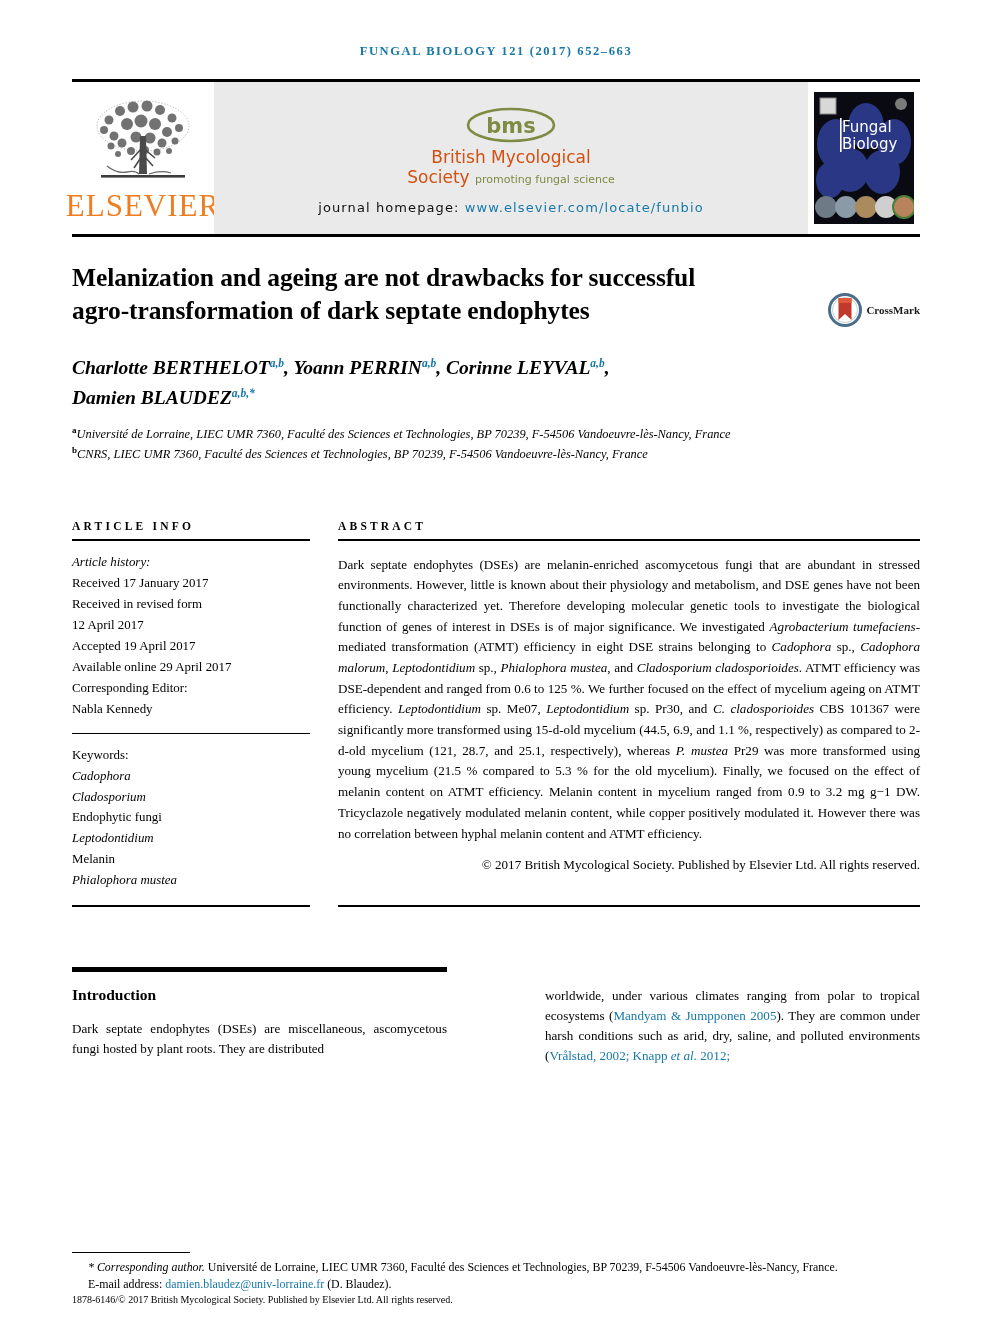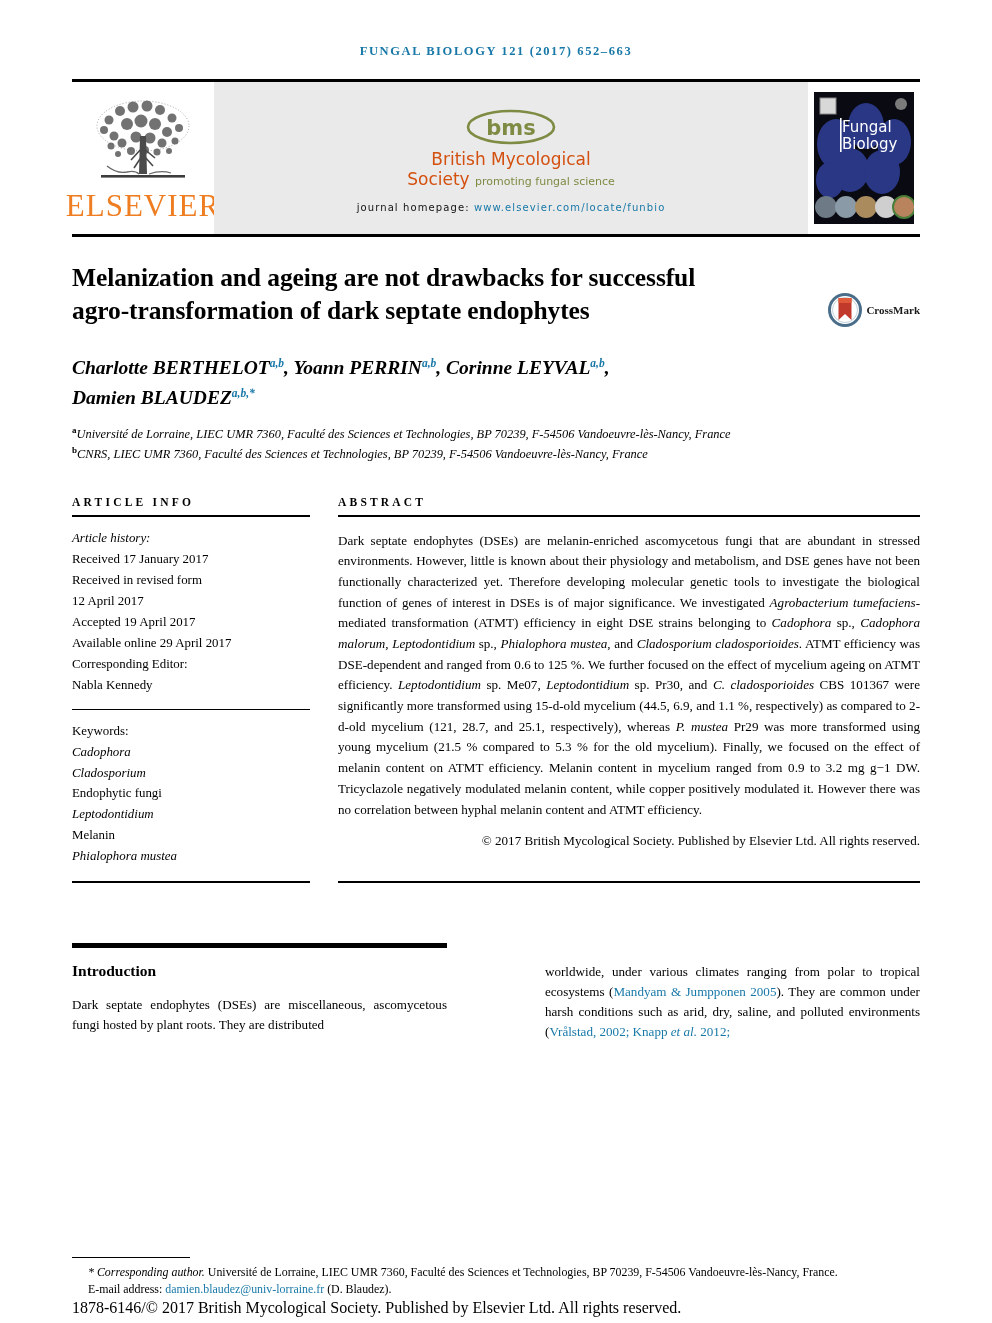--- a/index.html
+++ b/index.html
@@ -83,21 +83,21 @@
     line-height: 1.15;
     text-align: center;
     margin-top: 3px;
   }
   .bms-name .tag {
     color: #7d8b43;
     font-size: 11px;
   }
   .homepage {
     font-family: "DejaVu Sans", sans-serif;
-    font-size: 10px;
+    font-size: 13px;
     letter-spacing: 1.1px;
     margin-top: 13px;
     color: #111;
   }
   .homepage a {
     color: #1878a8;
     text-decoration: none;
   }
   .cover-block {
     width: 112px;
@@ -159,21 +159,21 @@
     font-style: italic;
     font-size: 12.4px;
     line-height: 1.55;
     margin-top: 12px;
   }
   .affil sup { font-size: 9px; font-style: normal; font-weight: bold;}
 
   
   .info-abstract {
     display: flex;
-    margin-top: 32px;
+    margin-top: 56px;
   }
   .col-info {
     width: 238px;
     flex: 0 0 238px;
   }
   .col-gap { width: 28px; flex: 0 0 28px; }
   .col-abstract { flex: 1 1 auto; }
 
   .sec-head {
     font-family: "Liberation Serif", serif;
@@ -262,21 +262,21 @@
     color: #1878a8;
     text-decoration: none;
   }
   .cite i { font-style: italic; }
 
   
   .footnote {
     position: absolute;
     left: 72px;
     right: 72px;
-    bottom: 6px;
+    bottom: 18px;
   }
   .fn-rule {
     width: 118px;
     border-top: 1.6px solid #000;
     margin-bottom: 6px;
   }
   .fn-text {
     font-family: "Liberation Serif", serif;
     font-size: 11.9px;
     line-height: 1.45;
@@ -285,21 +285,21 @@
   .fn-indent { text-indent: 16px; }
   .fn-text a { color: #1878a8; text-decoration: none; }
   .doi-line {
     font-family: "Liberation Serif", serif;
     font-size: 12.1px;
     color: #1878a8;
     margin-top: 2px;
   }
   .issn-line {
     font-family: "Liberation Serif", serif;
-    font-size: 16px;
+    font-size: 10px;
     margin-top: 1px;
   }
 </style>
 </head>
 <body>
 
 <div class="page">
 
   <div class="running-head">Fungal Biology 121 (2017) 652–663</div>
 

